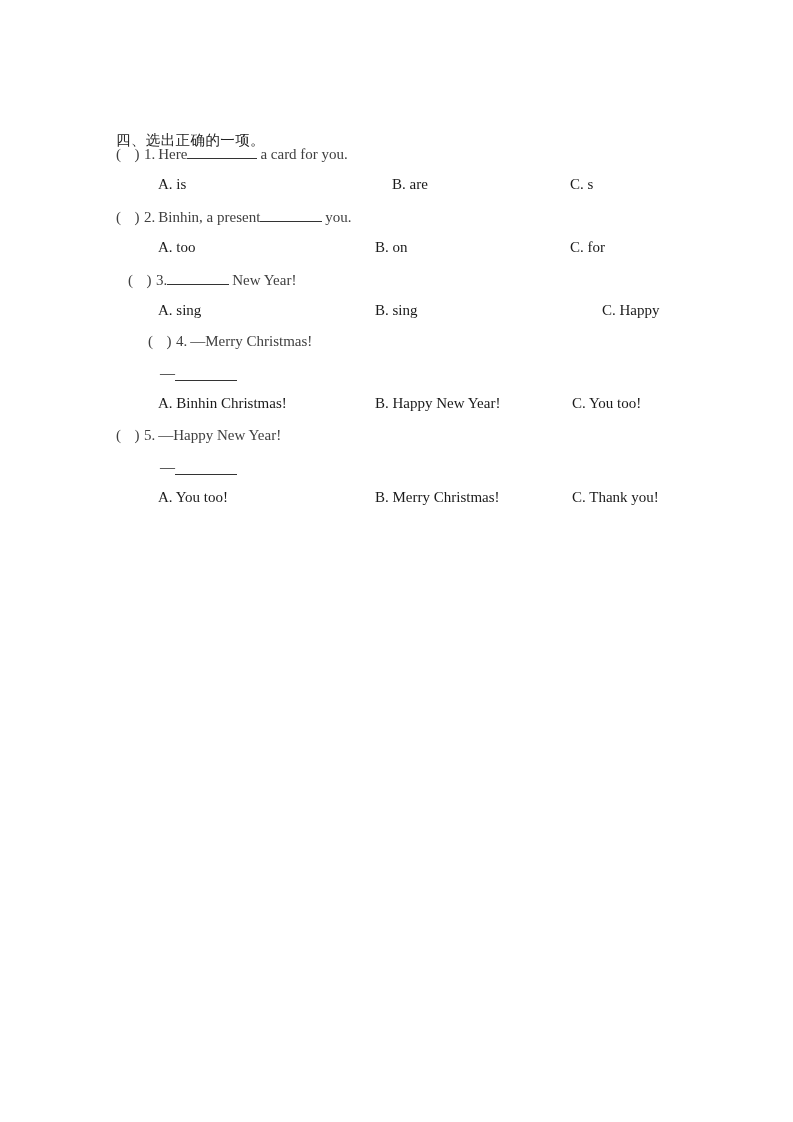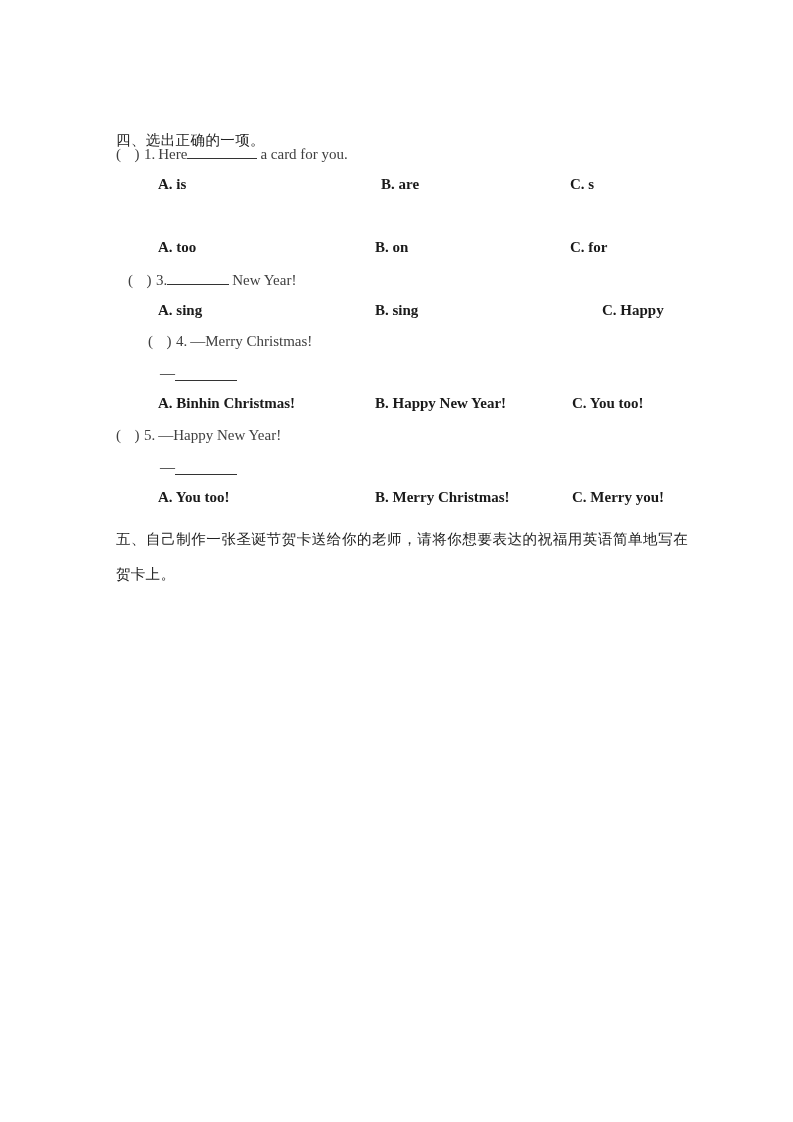--- a/index.html
+++ b/index.html
@@ -83,21 +83,20 @@
   
   .opt-row {
     position: absolute;
     font-size: 15px;
     white-space: nowrap;
     color: #1a1a1a;
   }
   .opt {
     position: absolute;
     white-space: nowrap;
-    font-weight: bold;
   }
 
   
   .para-cn {
     position: absolute;
     left: 116px;
     width: 572px;
     font-family: "DejaVu Sans", "Liberation Sans", sans-serif;
     font-size: 14.5px;
     line-height: 35px;
@@ -111,24 +110,27 @@
 
 <div class="page">
 
   <div class="section-heading" style="top:107px;margin-top:24px;">四、选出正确的一项。</div>
 
   <div class="q-row" style="top:145px;">
     <span class="paren"><span>(</span><span class="gap"></span><span>)</span></span><span class="qnum">1.</span><span class="stem-text">Here</span><span class="blank w-long"></span><span class="stem-text">a card for you.</span>
   </div>
   <div class="opt-row" style="top:176px; left:0;">
     <span class="opt" style="left:158px;">A. is</span>
-    <span class="opt" style="left:381px;">B. are</span>
+    <span class="opt" style="left:392px;">B. are</span>
     <span class="opt" style="left:570px;">C. s</span>
   </div>
 
+  <div class="q-row" style="top:208px;">
+    <span class="paren"><span>(</span><span class="gap"></span><span>)</span></span><span class="qnum">2.</span><span class="stem-text">Binhin, a present</span><span class="blank w-med"></span><span class="stem-text">you.</span>
+  </div>
   <div class="opt-row" style="top:239px; left:0;">
     <span class="opt" style="left:158px;">A. too</span>
     <span class="opt" style="left:375px;">B. on</span>
     <span class="opt" style="left:570px;">C. for</span>
   </div>
 
   <div class="q-row" style="top:271px;margin-left:12px;">
     <span class="paren"><span>(</span><span class="gap"></span><span>)</span></span><span class="qnum">3.</span><span class="blank w-med"></span><span class="stem-text">New Year!</span>
   </div>
   <div class="opt-row" style="top:302px; left:0;">
@@ -151,18 +153,17 @@
 
   <div class="q-row" style="top:427px;">
     <span class="paren"><span>(</span><span class="gap"></span><span>)</span></span><span class="qnum">5.</span><span class="stem-text">—Happy New Year!</span>
   </div>
   <div class="ans-line" style="top:459px;">
     <span class="em">—</span><span class="blank"></span>
   </div>
   <div class="opt-row" style="top:489px; left:0;">
     <span class="opt" style="left:158px;">A. You too!</span>
     <span class="opt" style="left:375px;">B. Merry Christmas!</span>
-    <span class="opt" style="left:572px;">C. Merry you!</span>
+    <span class="opt" style="left:572px;">C. Thank you!</span>
   </div>
 
-  <div class="para-cn" style="top:522px;">五、自己制作一张圣诞节贺卡送给你的老师，请将你想要表达的祝福用英语简单地写在贺卡上。</div>
 
 </div>
 
 </body></html>

